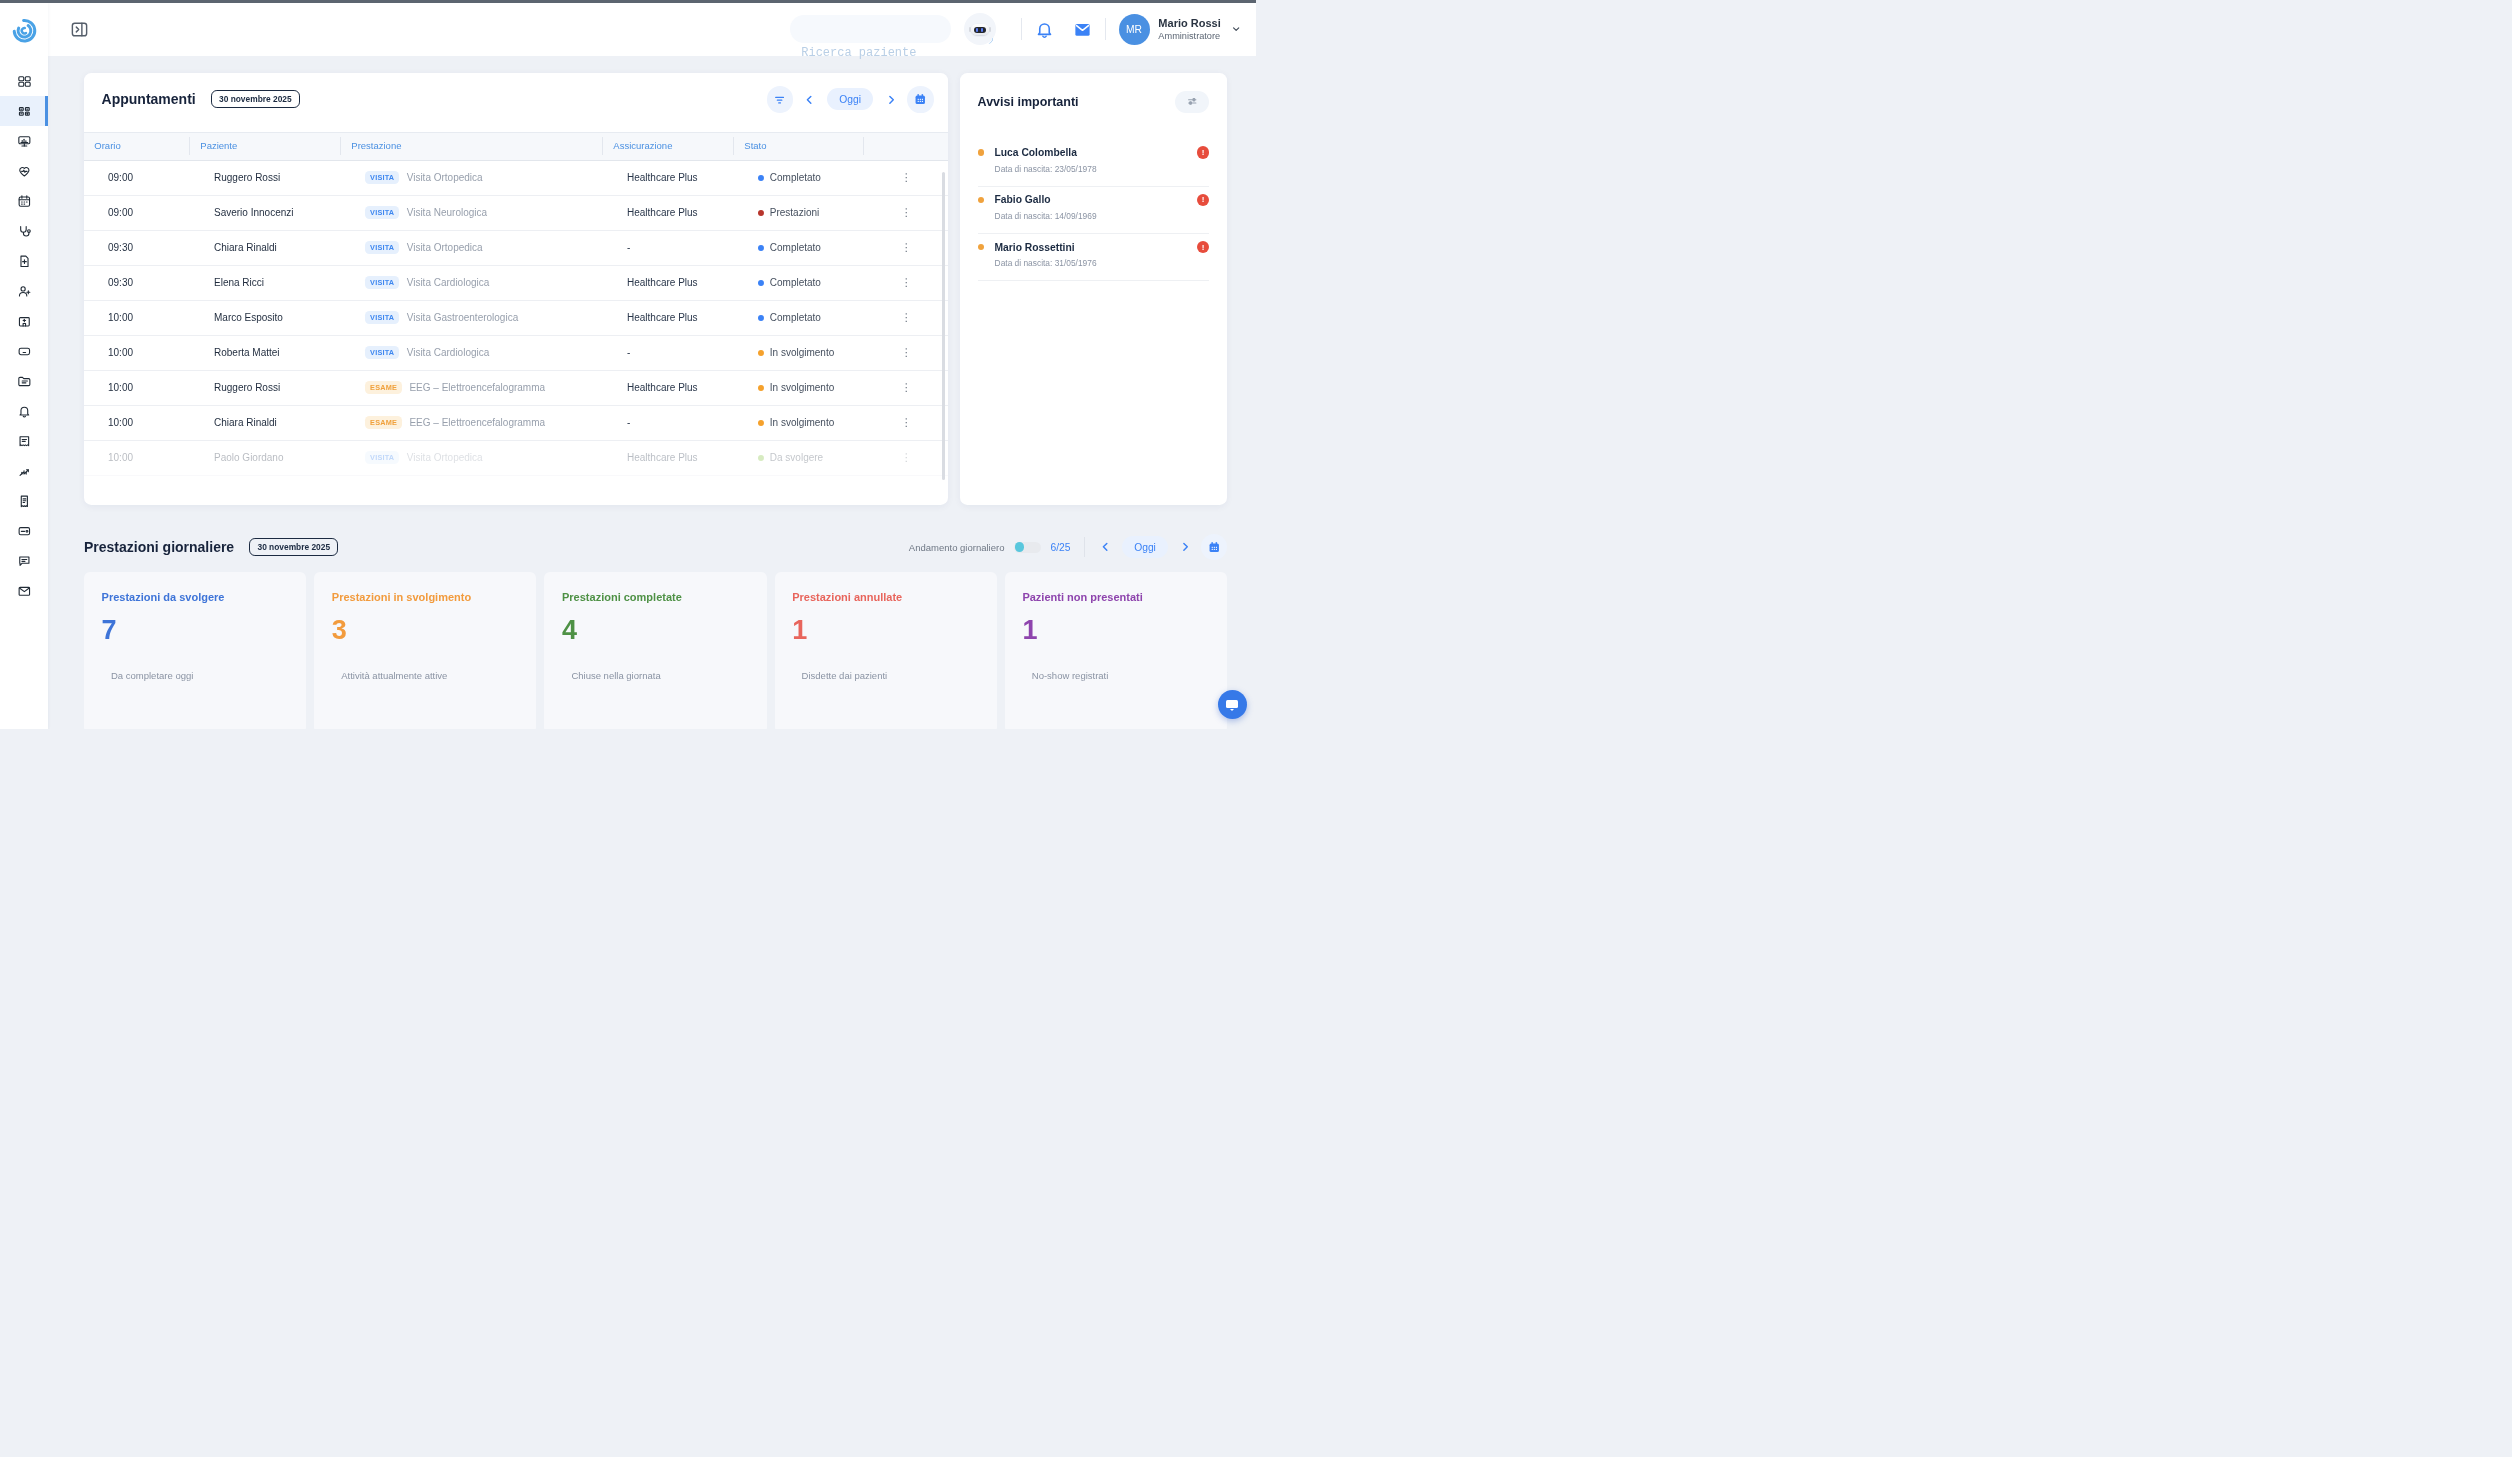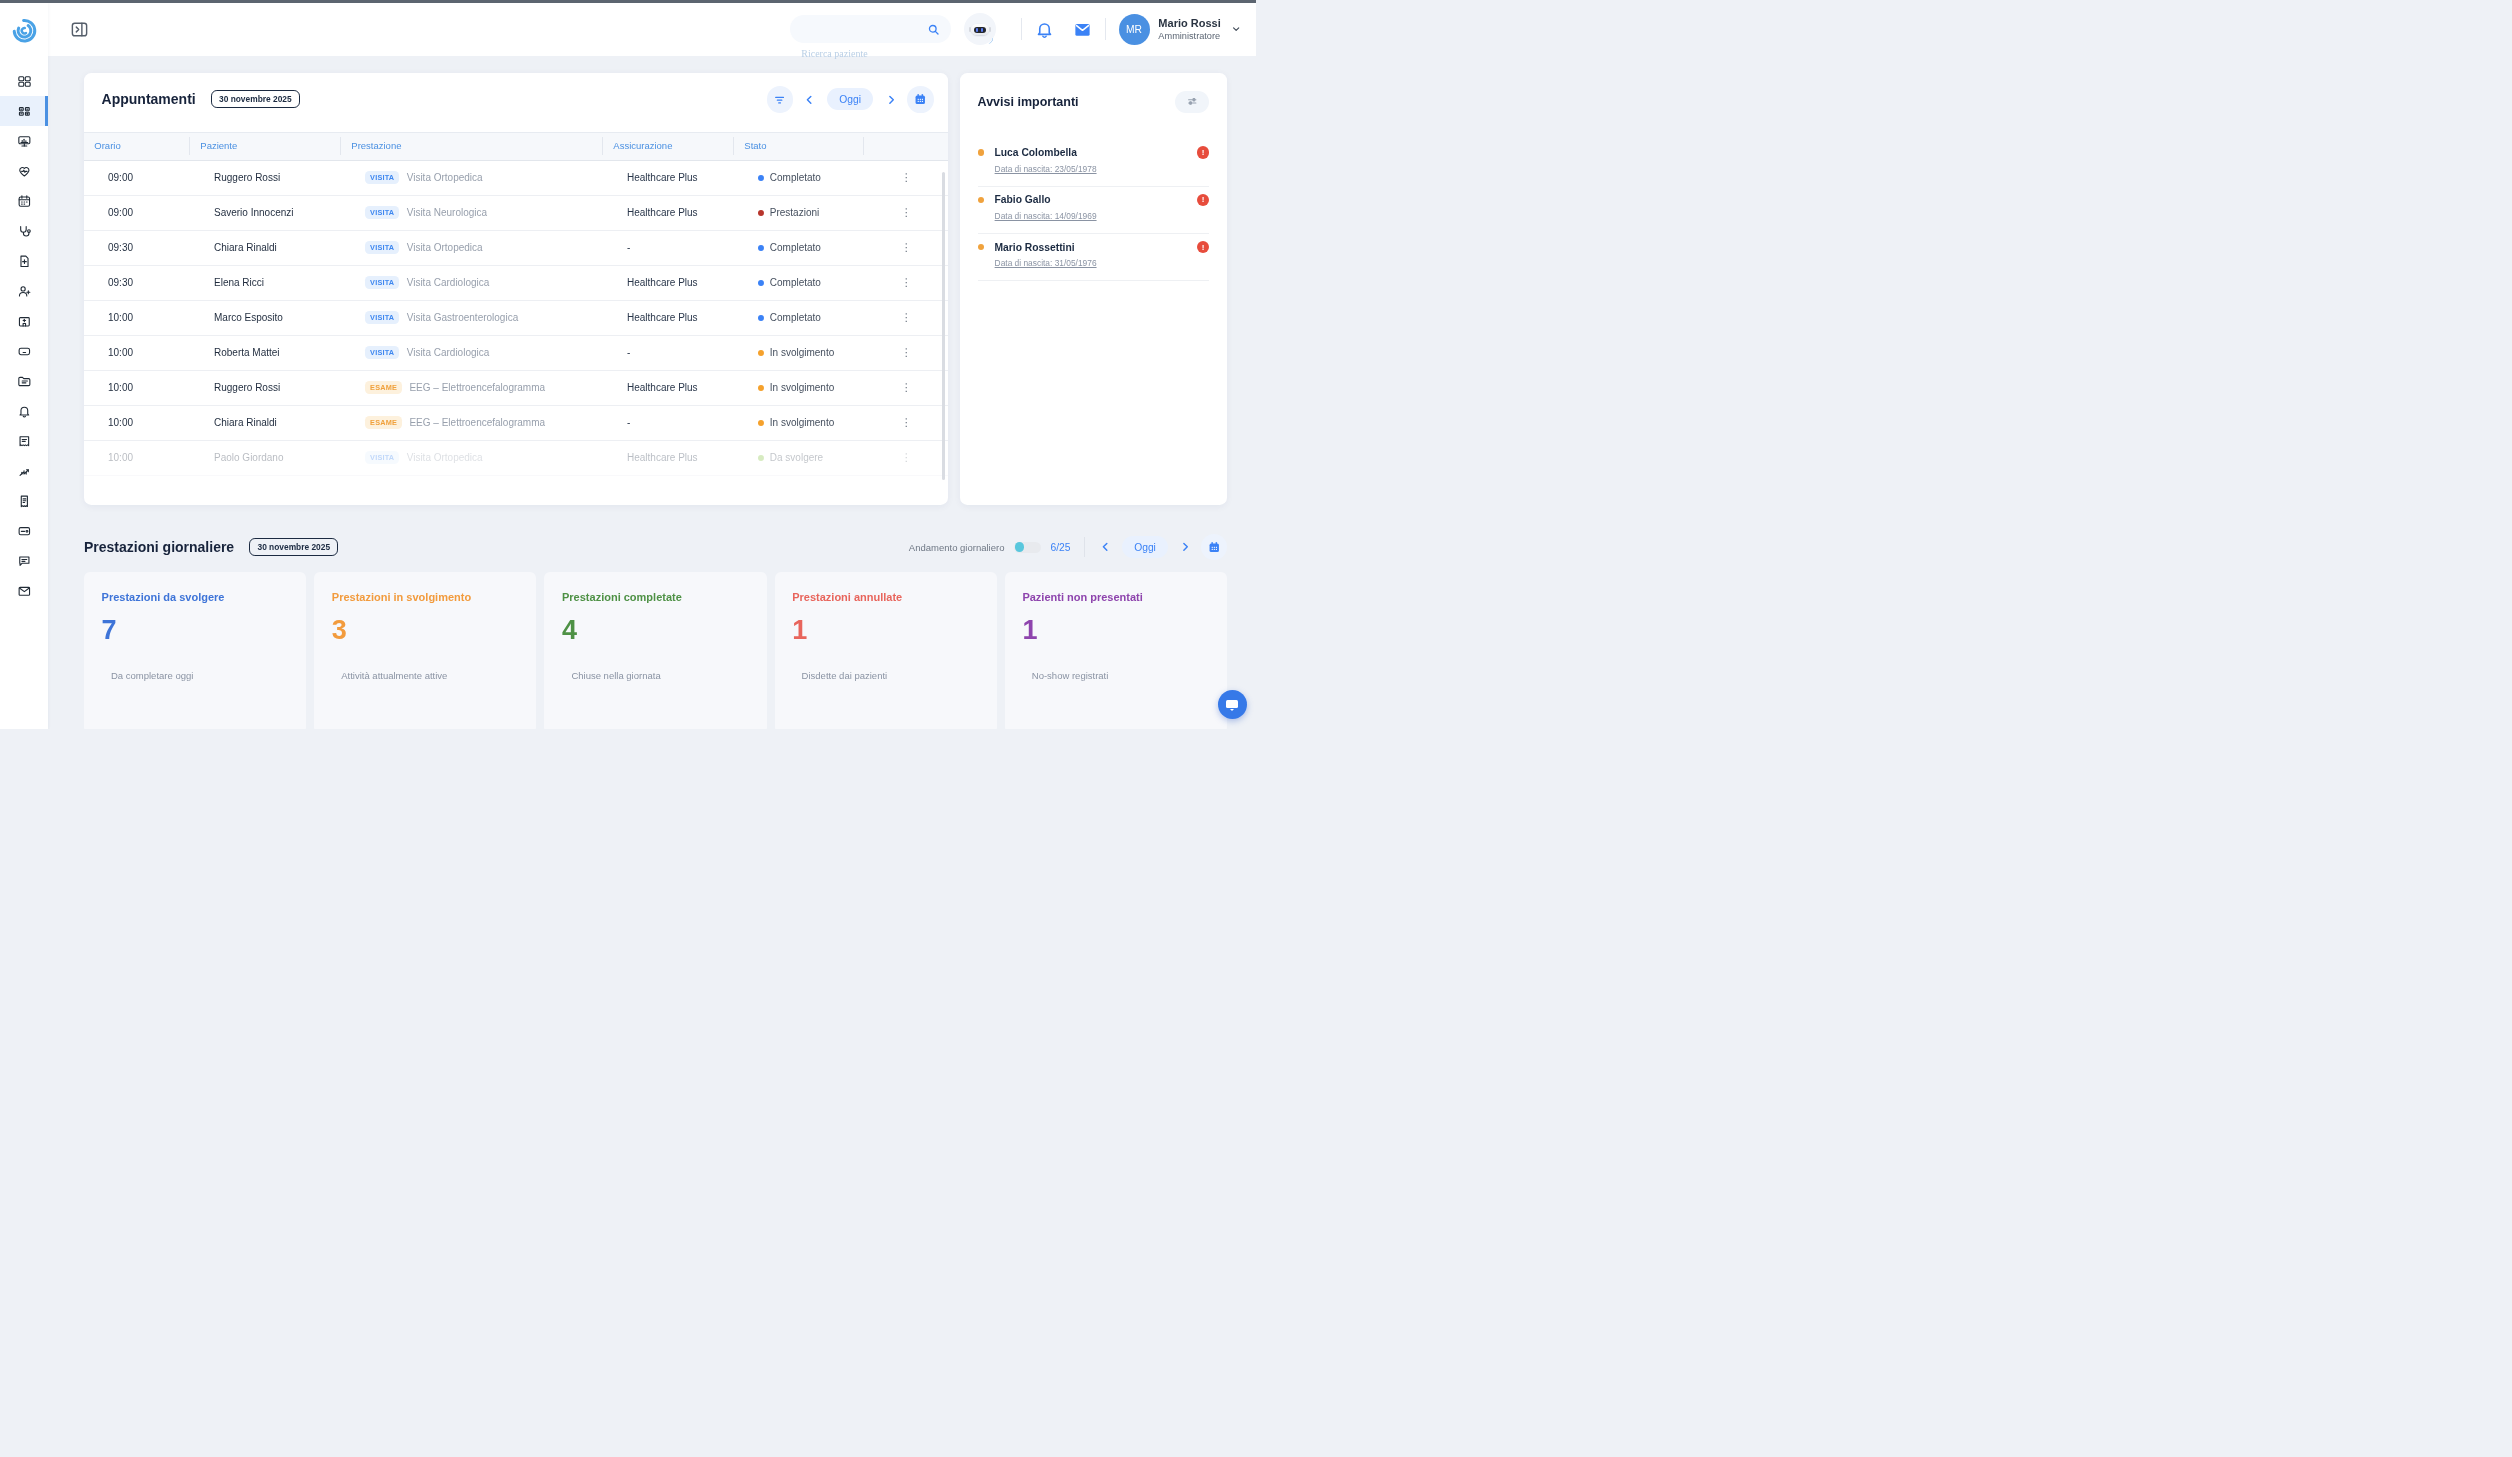--- a/index.html
+++ b/index.html
@@ -18,22 +18,22 @@
   .side-item.active { background:#e9f1fc; }
   .side-item.active::after { content:""; position:absolute; right:0; top:0; bottom:0; width:2.9px; background:#4a90e2; }
 
   
   .header { position:absolute; top:2.9px; left:48px; right:0; height:53px; background:#ffffff; z-index:30;
             display:flex; align-items:center; padding:0 14.7px 0 22px; }
   .collapse-btn { width:19px; height:19px; cursor:pointer; }
   .header-spacer { flex:1; }
   .search-pill { width:161px; height:28px; background:#f6f9fd; border-radius:14px; display:flex; align-items:center;
                  padding:0 10.3px 0 11.7px; margin-right:13.2px; }
-  .search-pill input { border:none; outline:none; background:transparent; flex:1; font-size:10px; color:#42506b;
-                       font-family:Liberation Serif, serif;margin-top:48px; }
+  .search-pill input { border:none; outline:none; background:transparent; flex:1; font-size:12px; color:#42506b;
+                       font-family:Liberation Mono, monospace;margin-top:48px; }
   .search-pill input::placeholder { color:#b9cfe6; }
   .robot-btn { width:32px; height:32px; border-radius:50%; background:#f2f5fa; position:relative; cursor:pointer; margin-right:11.7px; }
   .robot-head { position:absolute; left:7.3px; top:10.3px; width:17.6px; height:11.7px; border-radius:5.9px;
                 background:linear-gradient(#fefefe,#e7e9ee); box-shadow:0 0.7px 1.5px rgba(20,30,60,.18); }
   .robot-head::before, .robot-head::after { content:""; position:absolute; top:3.7px; width:2.2px; height:5.1px; border-radius:1.5px; background:#d6d9df; }
   .robot-head::before { left:-2.2px; } .robot-head::after { right:-2.2px; }
   .robot-visor { position:absolute; left:2.9px; top:2.9px; width:11.7px; height:6.6px; border-radius:3.3px; background:#23262e; }
   .robot-visor::before, .robot-visor::after { content:""; position:absolute; top:1.5px; width:2.2px; height:3.7px; border-radius:1.1px; background:#5b7ef5; }
   .robot-visor::before { left:2.2px; } .robot-visor::after { right:2.2px; }
   .robot-arc { position:absolute; right:2.9px; bottom:1.5px; width:10.3px; height:10.3px; border:1.5px solid #aed0f2; border-radius:50%;
@@ -95,21 +95,21 @@
   .alerts-title { font-size:12.5px; font-weight:700; color:#17233b; }
   .settings-pill { margin-left:auto; width:34px; height:22px; border-radius:11.7px; background:#f1f5fa;
                    display:flex; align-items:center; justify-content:center; cursor:pointer; }
   .alert-list { margin-top:26.4px; }
   .alert-item { padding:7.3px 0 0; }
   .alert-top { display:flex; align-items:center; }
   .alert-dot { width:6.6px; height:6.6px; border-radius:50%; background:#f0a23d; margin-right:10.3px; flex:0 0 auto; }
   .alert-name { font-size:10.3px; font-weight:700; color:#1b2a41; }
   .alert-badge { margin-left:auto; width:12.5px; height:12.5px; border-radius:50%; background:#e74c3c; color:#fff;
                  font-size:8px; font-weight:700; display:flex; align-items:center; justify-content:center; cursor:pointer; }
-  .alert-dob { margin:5.1px 0 0 17px; font-size:8.4px; color:#8a93a3;text-decoration:underline; }
+  .alert-dob { margin:5.1px 0 0 17px; font-size:8.4px; color:#8a93a3; }
   .alert-sep { height:0.7px; background:#eef0f3; margin-top:11.7px; }
 
   
   .daily-head { display:flex; align-items:center; margin-top:29px; }
   .daily-controls { margin-left:auto; display:flex; align-items:center; gap:9.5px; }
   .trend-label { font-size:9.5px; color:#6f7885; }
   .toggle { width:27px; height:11px; border-radius:5.9px; background:#e8eaee; position:relative; cursor:pointer; }
   .toggle-knob { position:absolute; left:0.7px; top:0.7px; width:9.5px; height:9.5px; border-radius:50%; background:#59c7dd; }
   .trend-value { font-size:10.3px; font-weight:400; color:#3b82f6; }
   .daily-div { width:0.7px; height:20.5px; background:#dfe3ea; margin:0 4.4px; }

